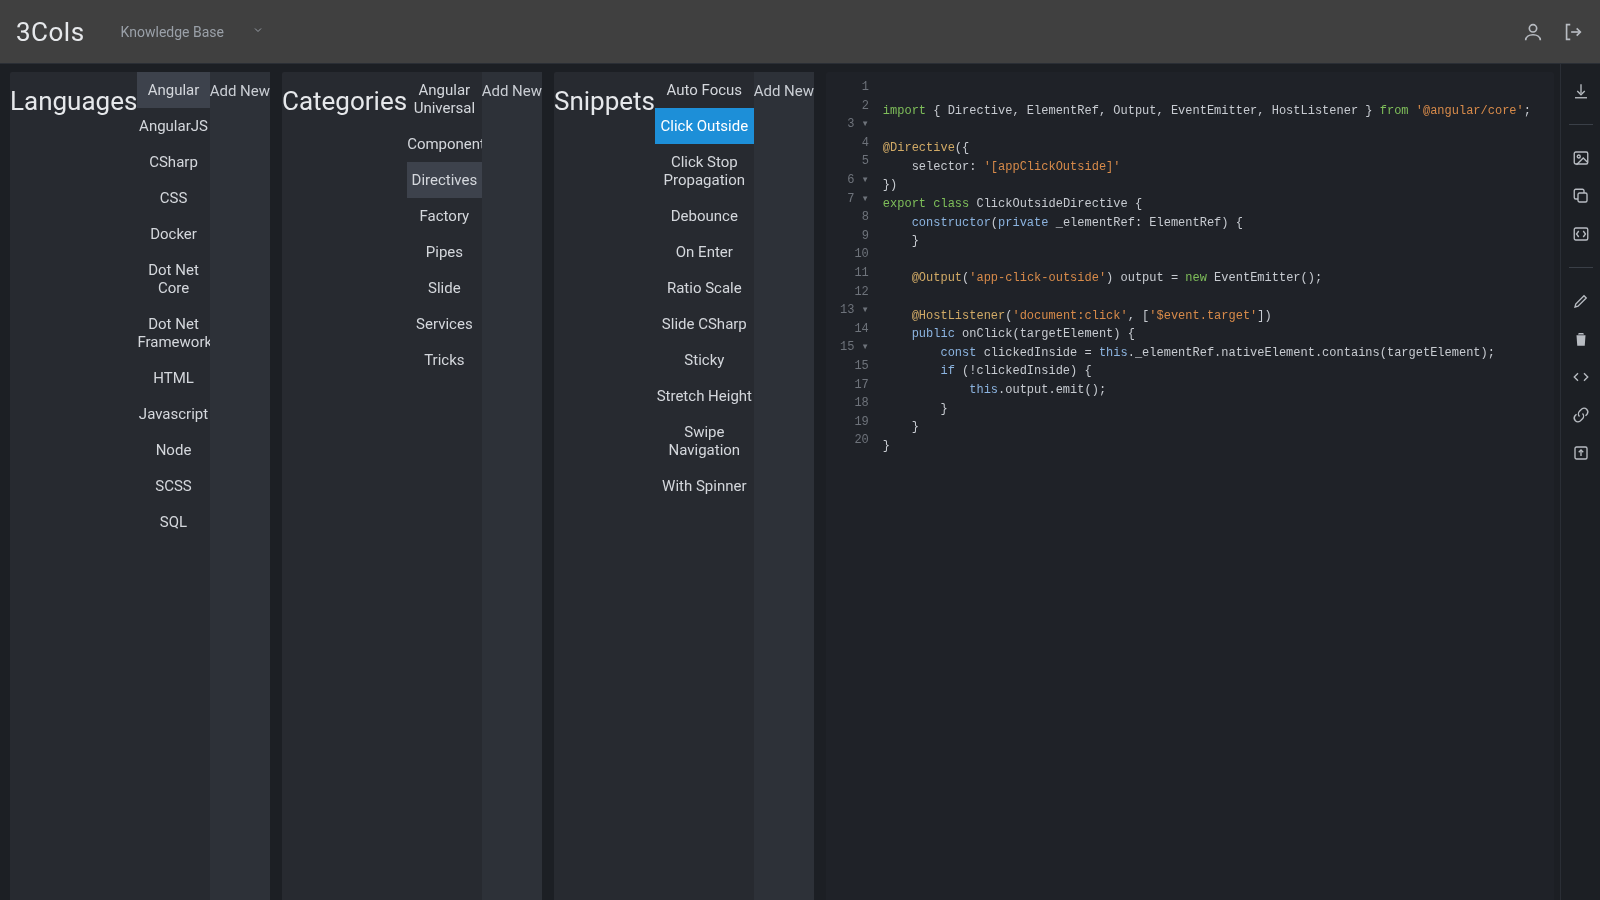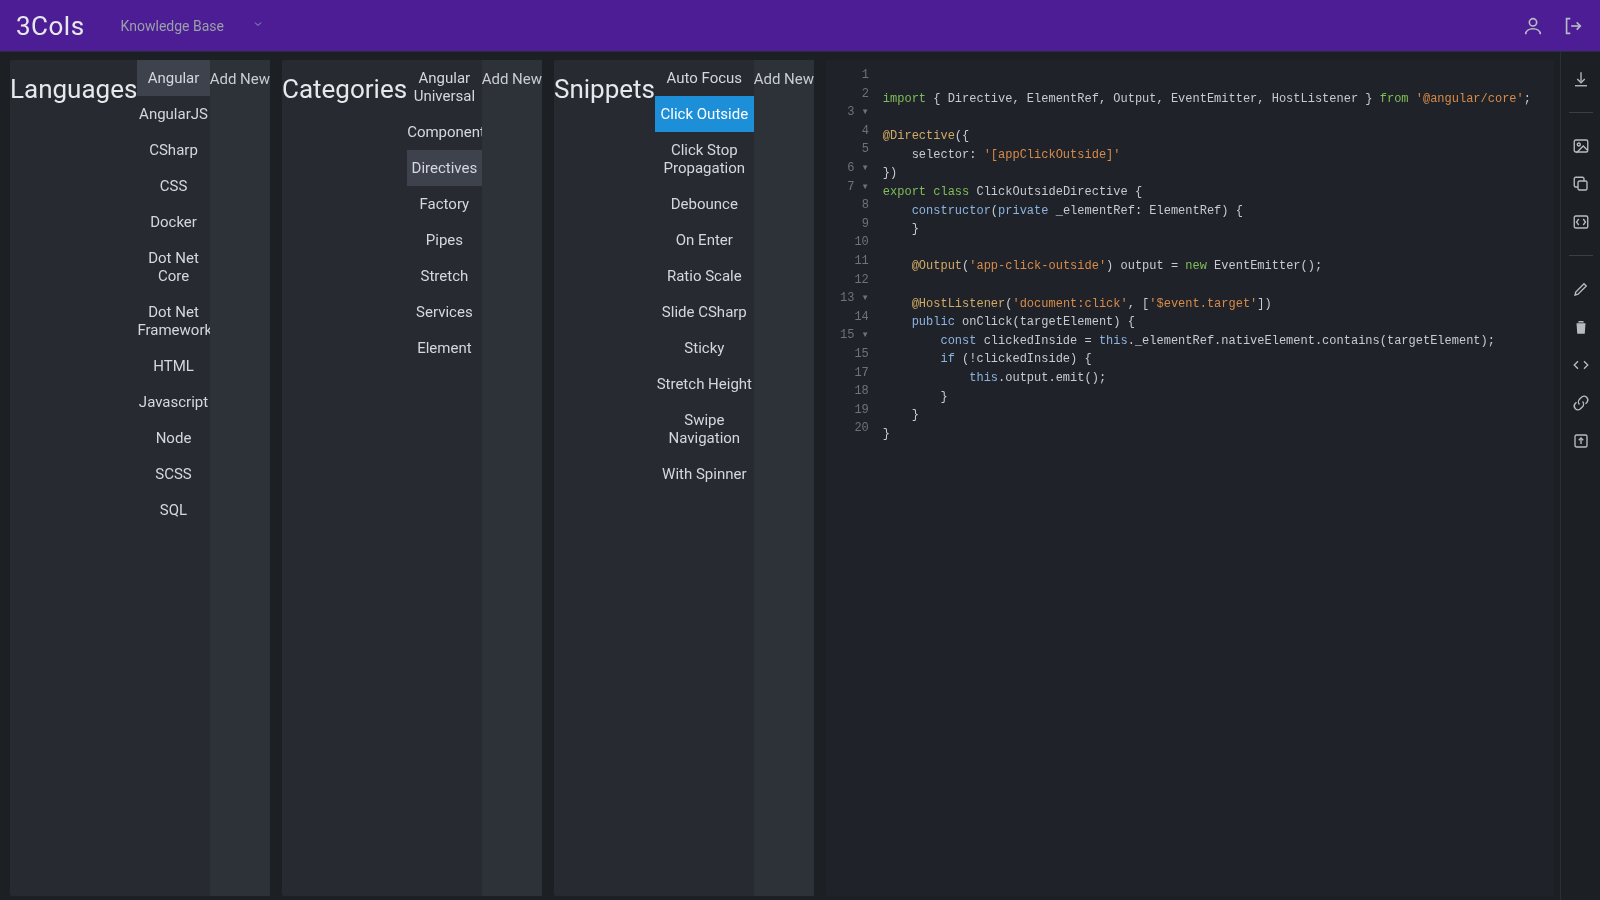--- a/index.html
+++ b/index.html
@@ -1,18 +1,18 @@
 <!DOCTYPE html>
 <html><head>
 <meta charset="utf-8">
 <style>
   * { box-sizing: border-box; margin: 0; padding: 0; }
   html, body { width: 1600px; height: 900px; overflow: hidden; font-family: -apple-system, "Segoe UI", Roboto, Arial, sans-serif; background:#1c1f24; color:#c9cdd3; }
   
-  .topbar { height:52px; background:#4c1d95; display:flex; align-items:center; padding:0 16px; border-bottom:1px solid #2a2e35; }
+  .topbar { height:64px; background:#404040; display:flex; align-items:center; padding:0 16px; border-bottom:1px solid #2a2e35; }
   .logo { font-size:26px; font-weight:400; color:#e6e8eb; letter-spacing:0.5px; margin-right:28px; }
   .board-select { display:flex; align-items:flex-start; gap:28px; font-size:14px; color:#9aa0a8; cursor:pointer; padding:4px 8px; border-radius:4px; }
   .chevron-down { width:12px; height:12px; }
   .spacer { flex:1; }
   .topbar-icon { width:22px; height:22px; margin-left:18px; cursor:pointer; color:#b8bcc2; }
   
   .main { display:flex; height:calc(900px - 48px); }
   .col { width:260px; margin:8px 6px; background:#272a30; border-radius:2px; display:flex; flex-direction:row; }
   .col:first-child { margin-left:10px; }
   .col-header { text-align:center; font-size:26px; font-weight:400; color:#e6e8eb; padding:14px 0 12px; }
@@ -81,23 +81,23 @@
   </div>
 
   <div class="col">
     <div class="col-header">Categories</div>
     <div class="col-list" id="cat-list">
         <div class="item">Angular Universal</div>
         <div class="item">Components</div>
         <div class="item selected">Directives</div>
         <div class="item">Factory</div>
         <div class="item">Pipes</div>
-        <div class="item">Stretch</div>
+        <div class="item">Slide</div>
         <div class="item">Services</div>
-        <div class="item">Element</div>
+        <div class="item">Tricks</div>
       </div>
     <div class="col-footer">Add New</div>
   </div>
 
   <div class="col">
     <div class="col-header">Snippets</div>
     <div class="col-list" id="snip-list">
         <div class="item">Auto Focus</div>
         <div class="item active">Click Outside</div>
         <div class="item">Click Stop Propagation</div>

